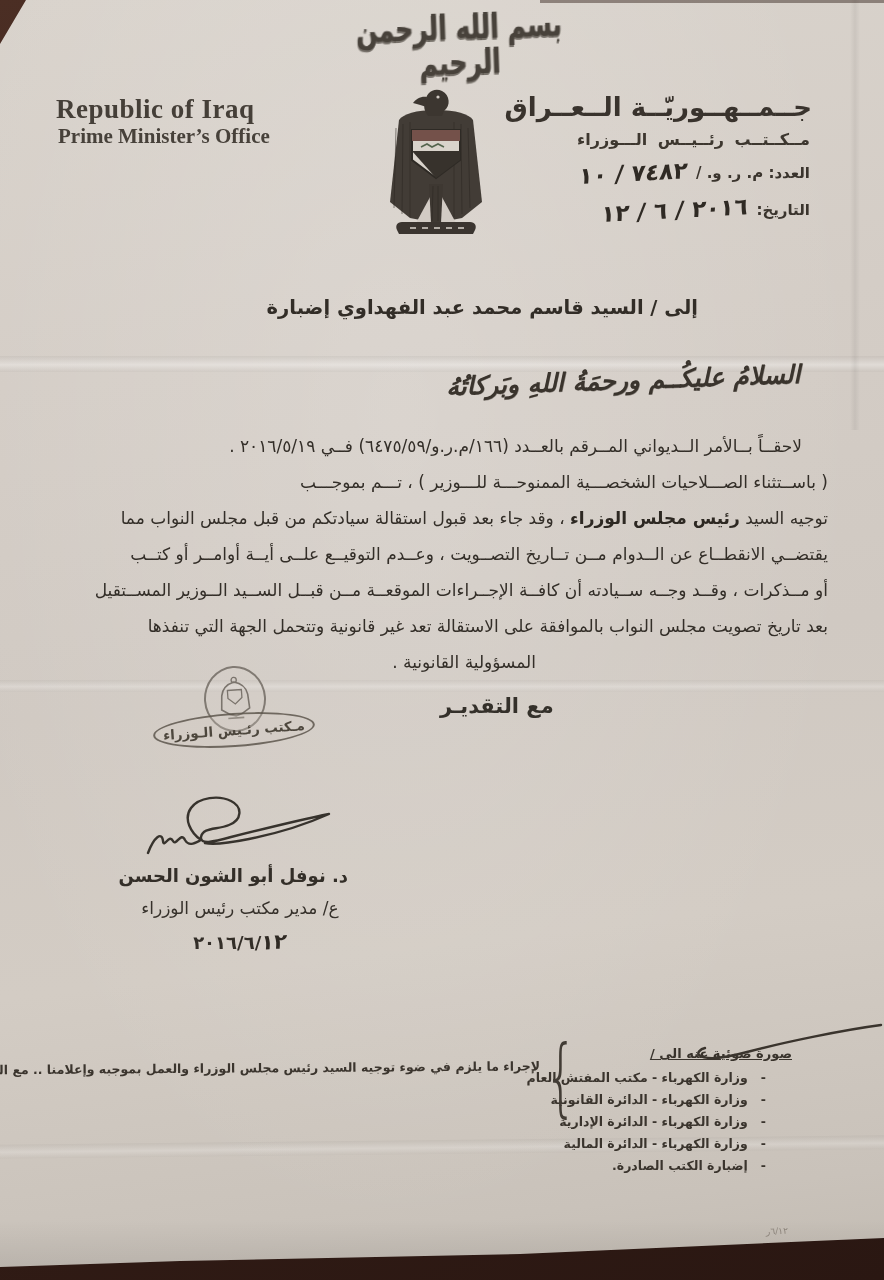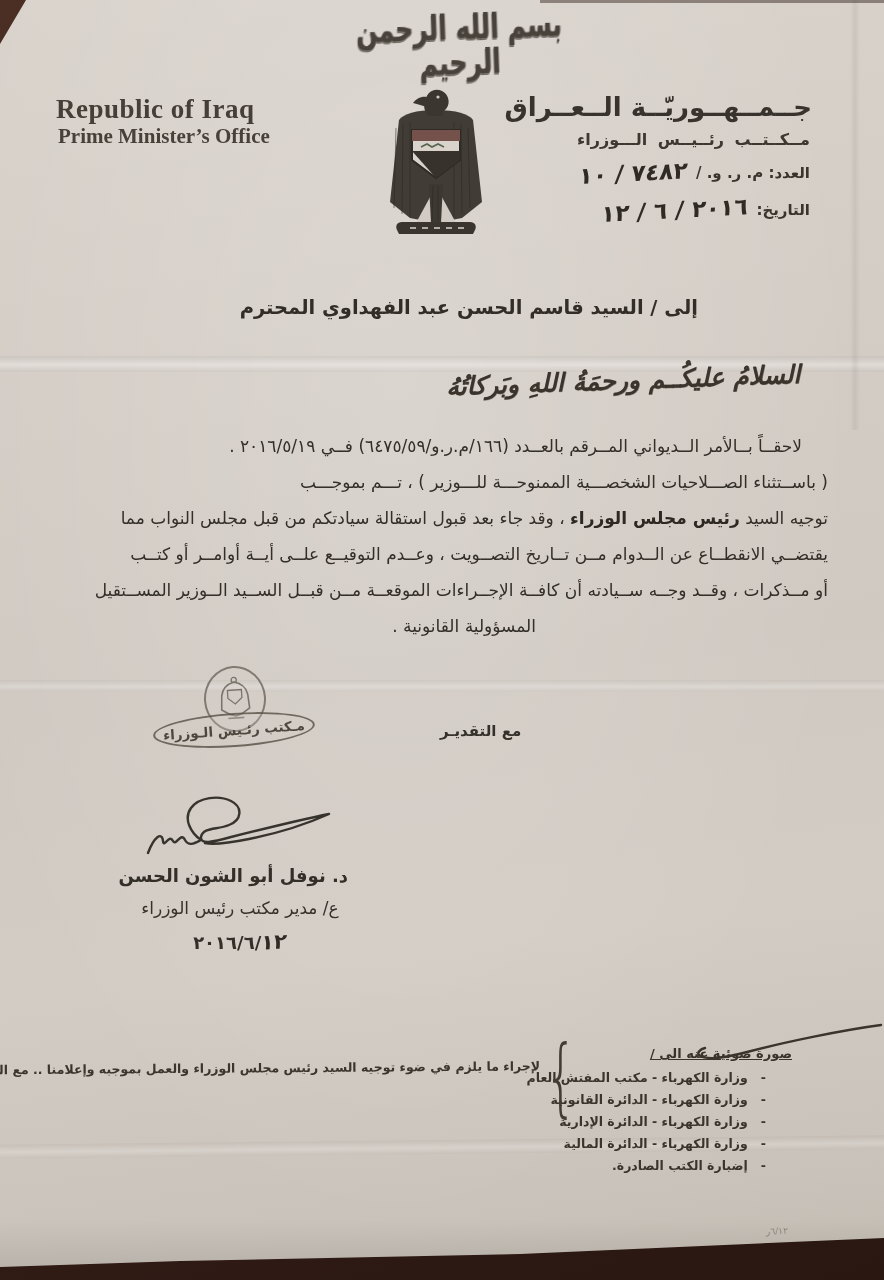--- a/index.html
+++ b/index.html
@@ -54,21 +54,21 @@
     transform:rotate(-2deg);white-space:nowrap;letter-spacing:-.5px;
     text-shadow:.4px .4px 0 rgba(58,52,45,.5);
   }
 
   .body-text{top:428px;left:70px;width:758px;direction:rtl;font-size:17px;line-height:36px;color:#332e28;}
   .body-line{white-space:nowrap;height:36px;}
   .body-line b{font-weight:bold;color:#2d2822;}
   .body-line.first{padding-right:26px;}
   .body-line.last{padding-right:292px;}
 
-  .closing{top:722px;left:440px;font-size:15px;font-weight:bold;color:#34302a;white-space:nowrap;}
+  .closing{top:694px;left:440px;font-size:21px;font-weight:bold;color:#34302a;white-space:nowrap;}
 
   .stamp-circle{
     top:666px;left:204px;width:58px;height:62px;border:2.5px solid rgba(90,83,75,.75);
     border-radius:50%;opacity:.9;transform:rotate(-4deg);
     display:flex;align-items:center;justify-content:center;
   }
   .stamp-oval{
     top:713px;left:153px;width:158px;height:30px;border:2px solid rgba(86,79,70,.8);
     border-radius:50%;transform:rotate(-4deg);
     display:flex;align-items:center;justify-content:center;
@@ -149,29 +149,30 @@
 
   <div class="abs numrow row-num">
     <span class="lbl">العدد: م. ر. و. /</span>
     <span class="hw">٧٤٨٢ / ١٠</span>
   </div>
   <div class="abs numrow row-date">
     <span class="lbl">التاريخ:</span>
     <span class="hw">٢٠١٦ / ٦ / ١٢</span>
   </div>
 
-  <div class="abs ar addressee">إلى / السيد قاسم الحسن عبد الفهداوي المحترم</div>
+  <div class="abs ar addressee">إلى / السيد قاسم محمد عبد الفهداوي إضبارة</div>
   <div class="abs ar greeting">السلامُ عليكُــم ورحمَةُ اللهِ وبَركاتُهُ</div>
 
   <div class="abs body-text">
     <div class="body-line first"><span>لاحقــاً بــالأمر الــديواني المــرقم بالعــدد (١٦٦/م.ر.و/٦٤٧٥/٥٩) فــي ٢٠١٦/٥/١٩ .</span><b></b><span></span></div>
     <div class="body-line"><span>( باســتثناء الصـــلاحيات الشخصـــية الممنوحـــة للـــوزير ) ، تـــم بموجـــب</span><b></b><span></span></div>
     <div class="body-line"><span>توجيه السيد </span><b>رئيس مجلس الوزراء</b><span> ، وقد جاء بعد قبول استقالة سيادتكم من قبل مجلس النواب مما</span></div>
     <div class="body-line"><span>يقتضــي الانقطــاع عن الــدوام مــن تــاريخ التصــويت ، وعــدم التوقيــع علــى أيــة أوامــر أو كتــب</span><b></b><span></span></div>
     <div class="body-line"><span>أو مــذكرات ، وقــد وجــه ســيادته أن كافــة الإجــراءات الموقعــة مــن قبــل الســيد الــوزير المســتقيل</span><b></b><span></span></div>
+    <div class="body-line"><span>بعد تاريخ تصويت مجلس النواب بالموافقة على الاستقالة تعد غير قانونية وتتحمل الجهة التي تنفذها</span><b></b><span></span></div>
     <div class="body-line last"><span>المسؤولية القانونية .</span><b></b><span></span></div>
   </div>
 
   <div class="abs ar closing">مع التقديـر</div>
 
   <div class="abs stamp-circle">
     <svg width="40" height="48" viewBox="0 0 40 48" opacity="0.8">
       <path d="M20,7 C12,9 8,14 7,20 L6,34 L14,39 L20,41 L26,39 L34,34 L33,20 C32,14 28,9 20,7 Z" fill="none" stroke="#59524a" stroke-width="1.6"></path>
       <path d="M13,15 L27,15 L27,23 L20,29 L13,23 Z" fill="none" stroke="#59524a" stroke-width="1.3"></path>
       <circle cx="20" cy="5" r="2.6" fill="none" stroke="#59524a" stroke-width="1.3"></circle>

